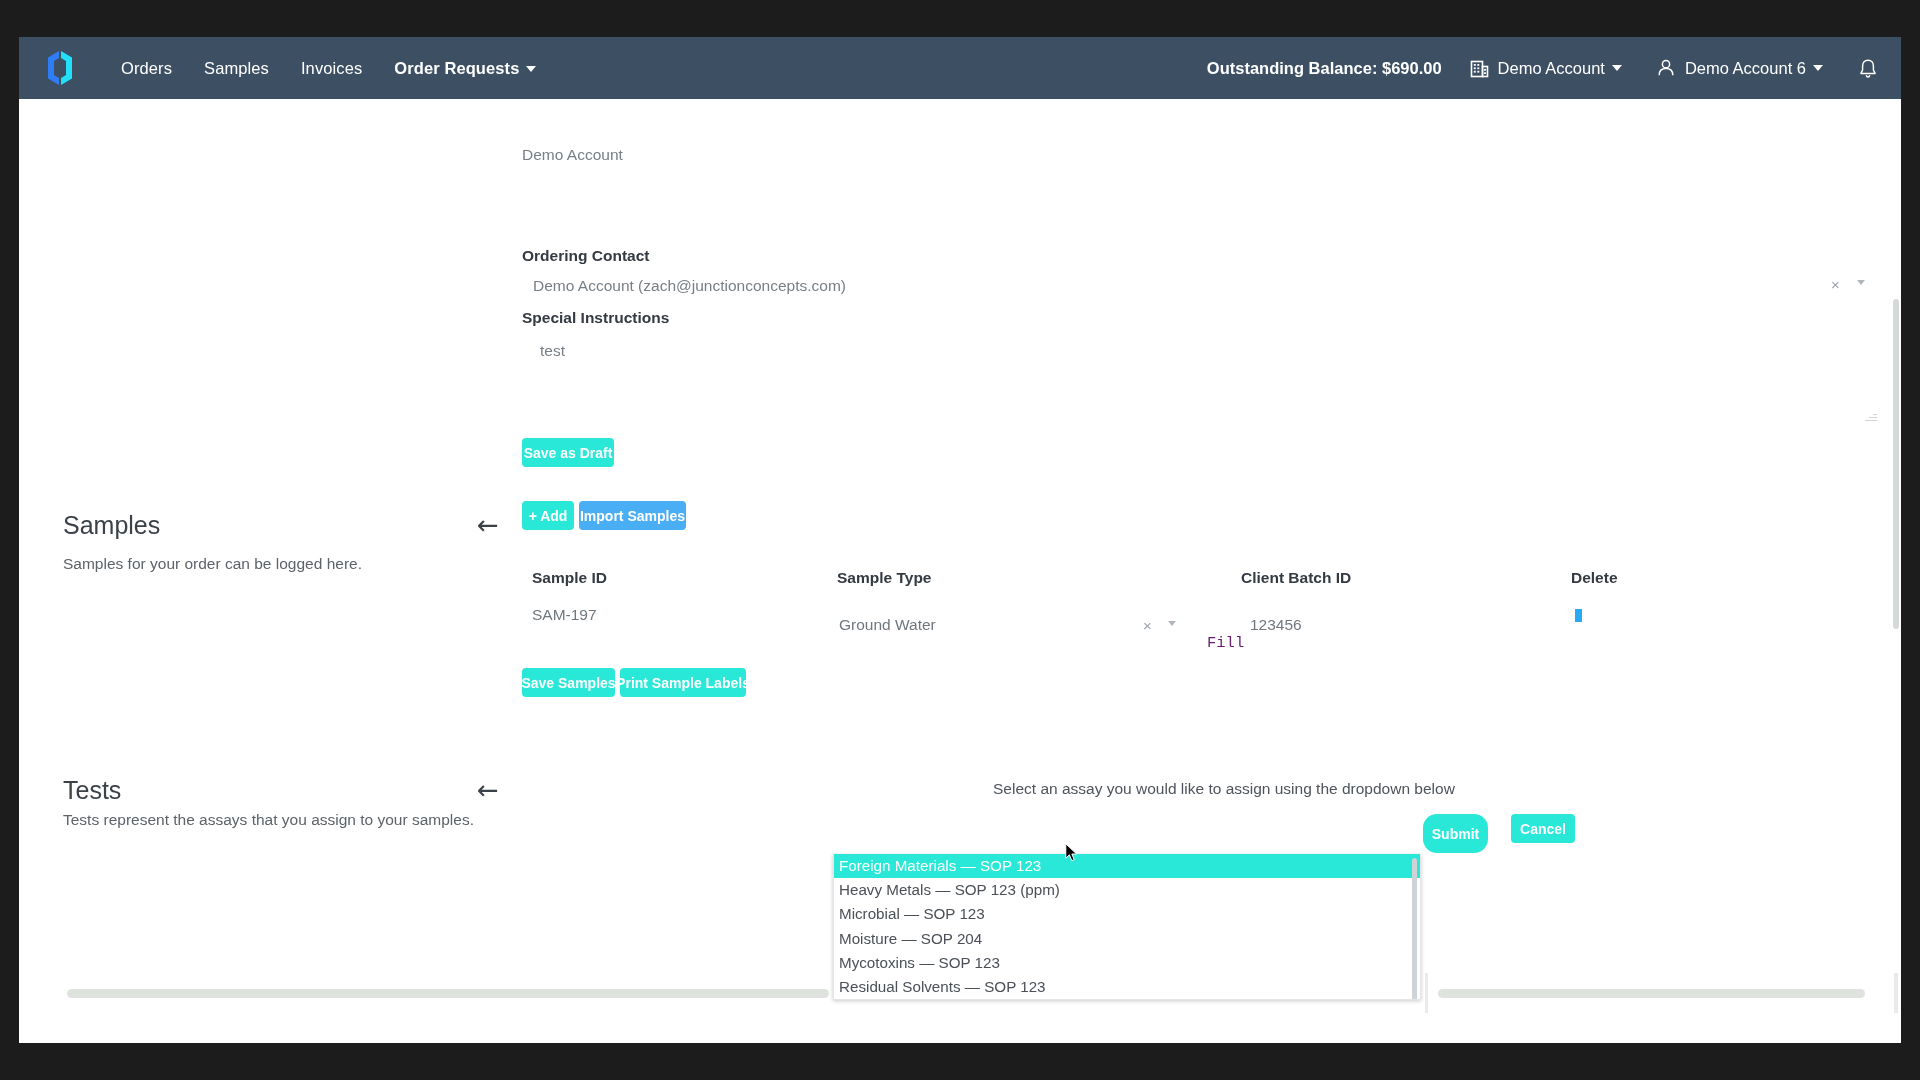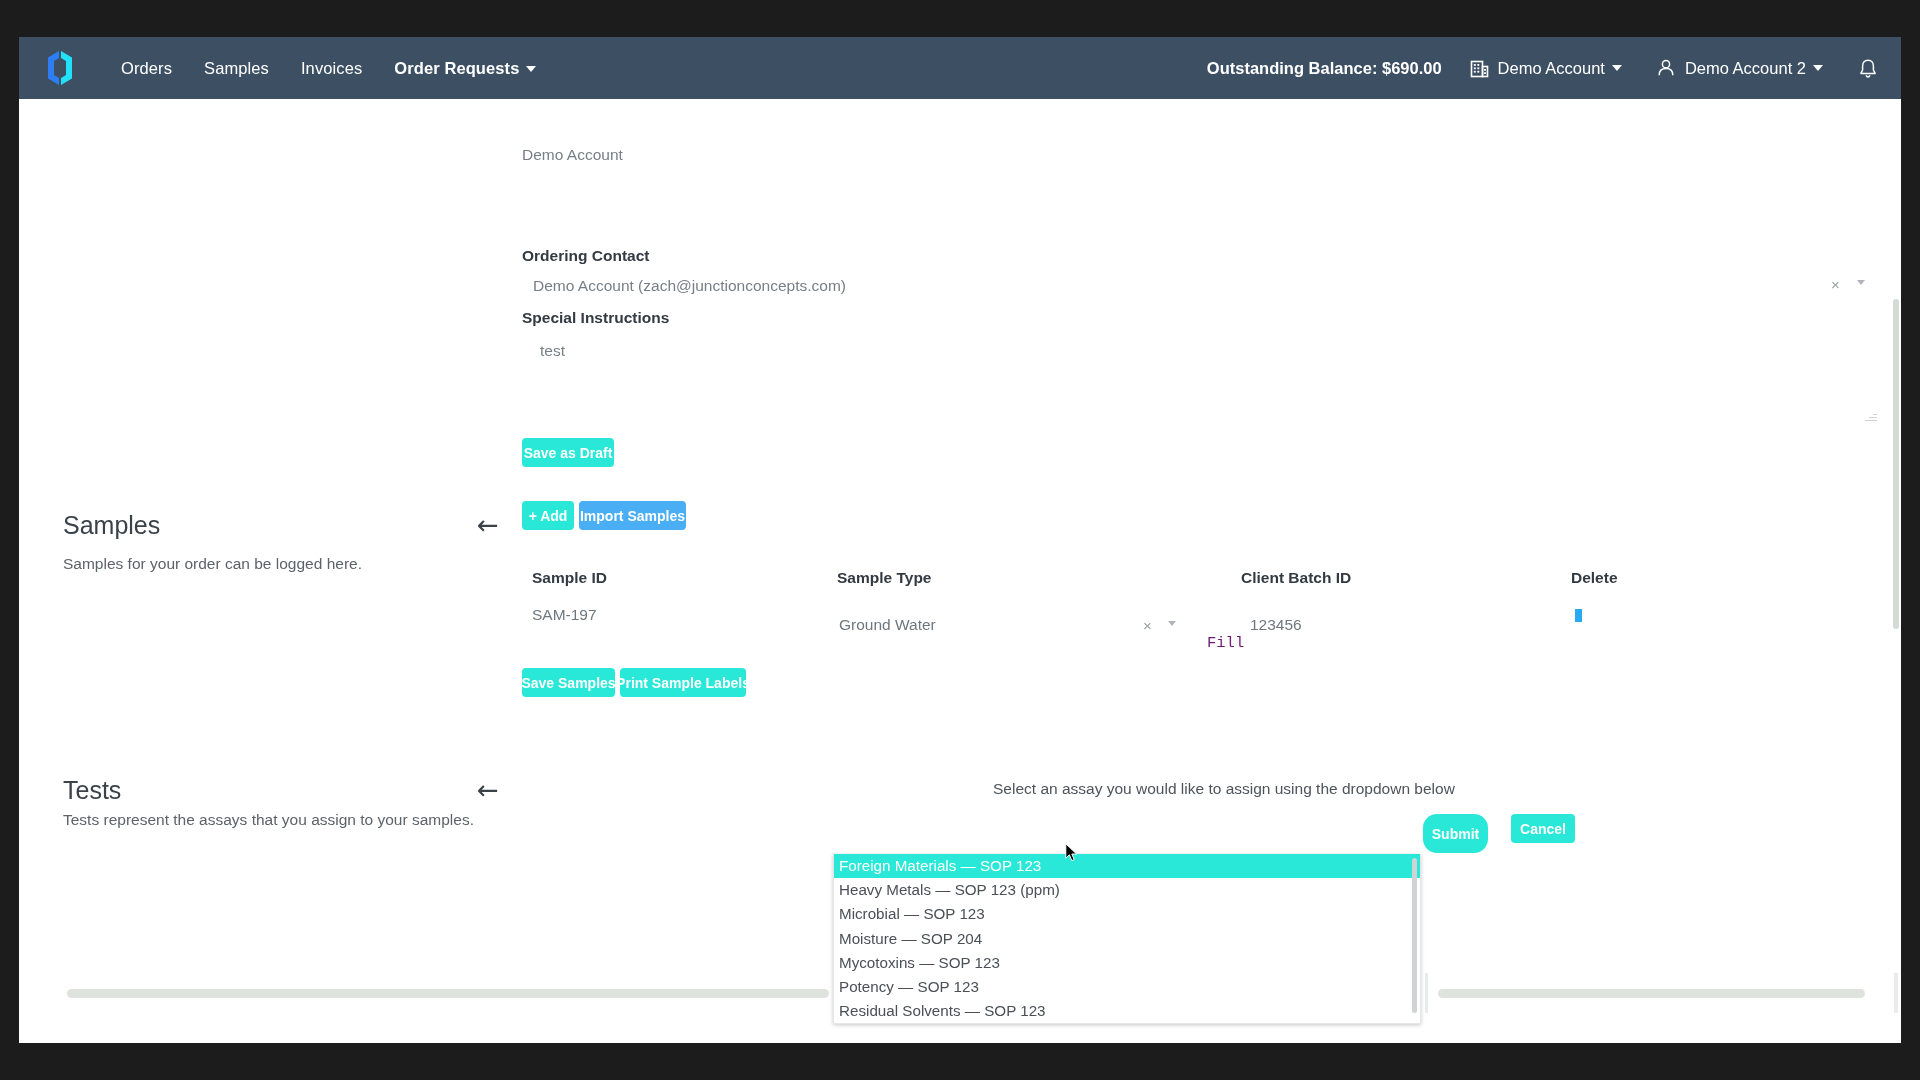--- a/index.html
+++ b/index.html
@@ -382,21 +382,21 @@
             <span class="caret-down"></span>
         </div>
 
         <div class="acct">
           <span class="ic">
             <svg width="20" height="20" viewBox="0 0 20 20">
               <circle cx="10" cy="6.2" r="3.6" fill="none" stroke="#ffffff" stroke-width="1.5"></circle>
               <path d="M3.2 17.2 C3.2 12.6 6.4 10.6 10 10.6 C13.6 10.6 16.8 12.6 16.8 17.2" fill="none" stroke="#ffffff" stroke-width="1.5"></path>
             </svg>
           </span>
-          <span>Demo Account 2</span>
+          <span>Demo Account 6</span>
             <span class="caret-down"></span>
         </div>
 
         <div class="bell">
           <svg width="22" height="23" viewBox="0 0 22 23">
             <path d="M11 3.2 C7.7 3.2 5.6 5.6 5.6 8.9 L5.6 13 L3.9 16.4 L18.1 16.4 L16.4 13 L16.4 8.9 C16.4 5.6 14.3 3.2 11 3.2 Z" fill="none" stroke="#ffffff" stroke-width="1.5" stroke-linejoin="round"></path>
             <path d="M9.2 18.2 C9.5 19.4 10.2 20 11 20 C11.8 20 12.5 19.4 12.8 18.2" fill="none" stroke="#ffffff" stroke-width="1.5"></path>
           </svg>
         </div>
       </div>
@@ -453,21 +453,20 @@
 
       <button class="btn btn-cyan btn-submit">Submit</button>
       <button class="btn btn-cyan btn-cancel">Cancel</button>
 
       <div class="dropdown" id="assay-dropdown">
         <div class="dd-option sel">Foreign Materials — SOP 123</div>
           <div class="dd-option">Heavy Metals — SOP 123 (ppm)</div>
           <div class="dd-option">Microbial — SOP 123</div>
           <div class="dd-option">Moisture — SOP 204</div>
           <div class="dd-option">Mycotoxins — SOP 123</div>
-          <div class="dd-option">Potency — SOP 123</div>
           <div class="dd-option">Residual Solvents — SOP 123</div>
           <div class="dd-scroll"></div>
       </div>
 
       <div class="hscroll-track hs-left"></div>
       <div class="vrail-left"></div>
       <div class="hscroll-track hs-right"></div>
       <div class="vrail-right"></div>
 
       <div class="cursor">

